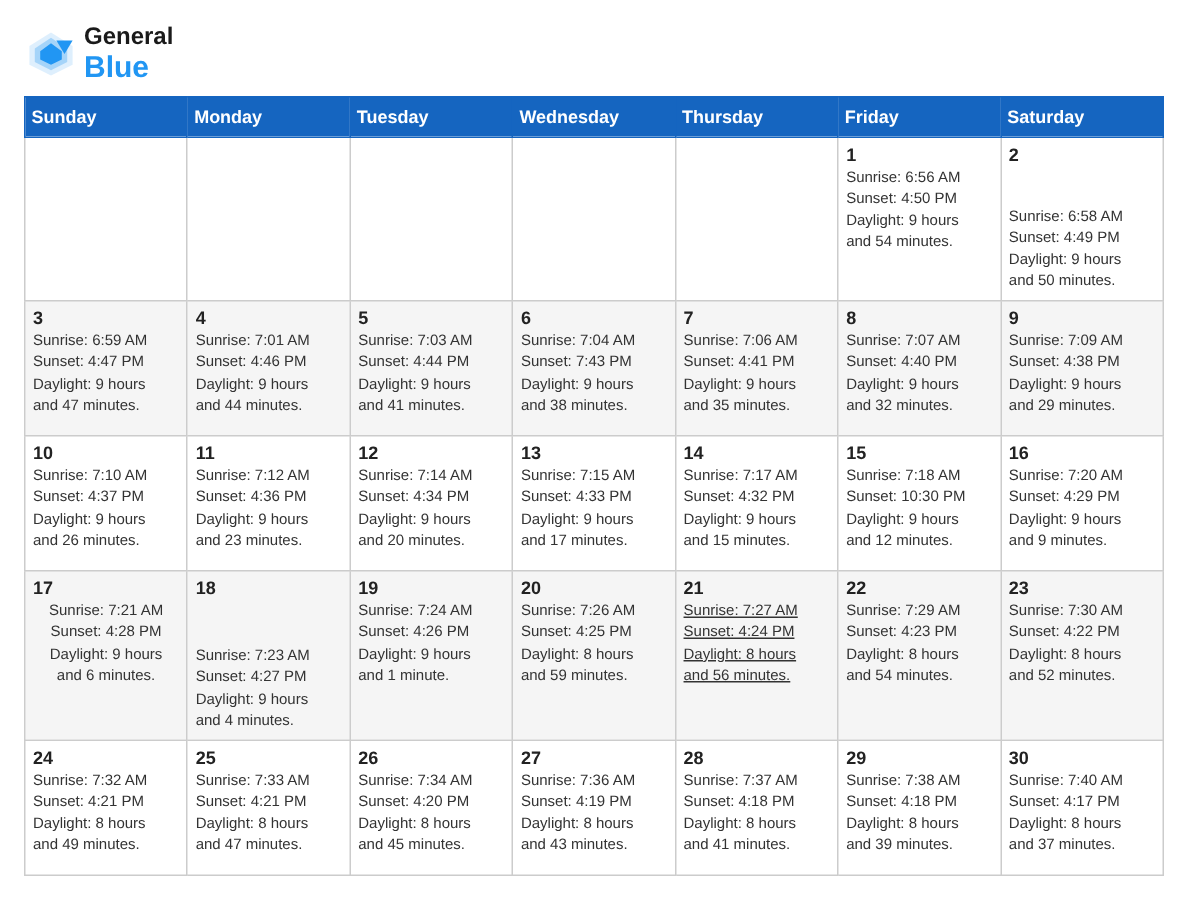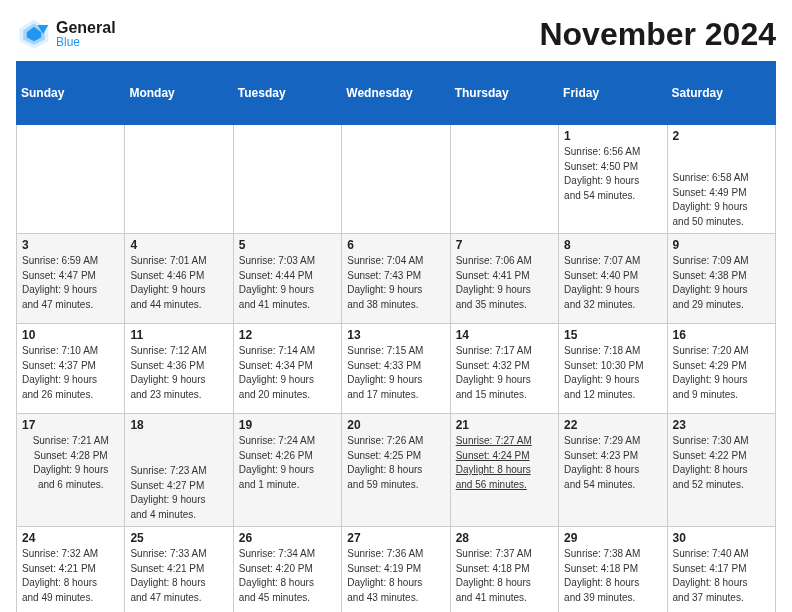--- a/index.html
+++ b/index.html
@@ -38,21 +38,21 @@
     table {
       width: 100%;
       border-collapse: collapse;
       table-layout: fixed;
     }
     thead tr th {
       background: #1565C0;
       color: #fff;
       font-size: 12px;
       font-weight: bold;
-      padding: 24px 4px;
+      padding: 6px 4px;
       text-align: left;
       border: 1px solid #1565C0;
     }
     tbody tr td {
       border: 1px solid #ccc;
       vertical-align: top;
       padding: 4px 5px;
       font-size: 10.5px;
       color: #222;
       height: 90px;
@@ -79,27 +79,26 @@
     <svg class="logo-icon" viewBox="0 0 40 40">
       <polygon points="20,4 36,14 36,28 20,36 4,28 4,14" fill="#2196F3" opacity="0.15"></polygon>
       <polygon points="20,8 32,16 32,26 20,32 8,26 8,16" fill="#2196F3" opacity="0.3"></polygon>
       <polygon points="20,12 28,18 28,24 20,28 12,24 12,18" fill="#2196F3"></polygon>
       <polygon points="24,10 36,10 30,20" fill="#2196F3"></polygon>
     </svg>
     <div>
       <div style="font-size:16px;font-weight:bold;color:#1a1a1a;line-height:1.1">
         <span>General</span>
       </div>
-      <div style="font-size:12px;font-weight:normal;color:#2196F3;line-height:1.1">
+      <div style="font-size:20px;font-weight:bold;color:#2196F3;line-height:1.1">
         <span>Blue</span>
       </div>
     </div>
   </div>
   <div class="title-block">
-    <div class="month-title">November 2024</div>
   </div>
 </div>
 
 <table>
   <thead>
     <tr>
     <th>Sunday</th>
         <th>Monday</th>
         <th>Tuesday</th>
         <th>Wednesday</th>

